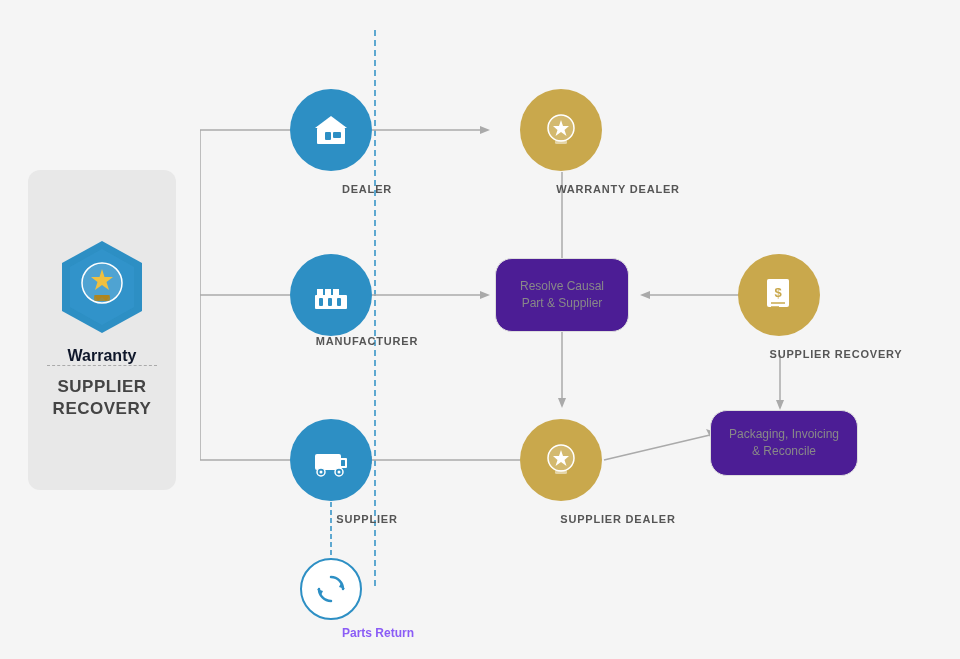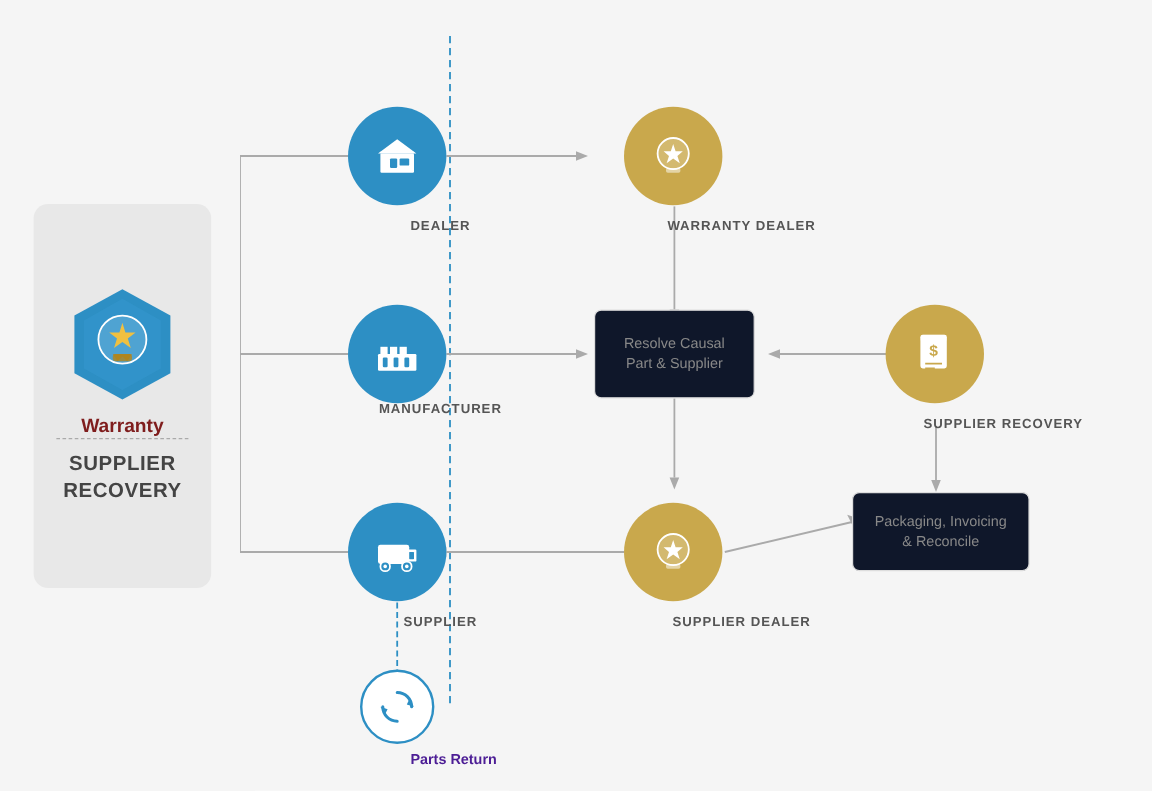--- a/index.html
+++ b/index.html
@@ -44,21 +44,21 @@
       height: 96px;
       margin-bottom: 12px;
     }
 
     .hex-svg {
       width: 88px;
       height: 96px;
     }
 
     .warranty-label {
-      color: #7f1d1d;
+      color: #0f172a;
       font-size: 16px;
       font-weight: 600;
     }
 
     .divider-dashed {
       width: 110px;
       border-top: 1.5px dashed #aaaaaa;
       margin-bottom: 10px;
     }
 
@@ -116,23 +116,23 @@
       font-weight: 700;
       color: #555;
       letter-spacing: 0.8px;
       white-space: nowrap;
       margin-left: 36px;
     }
 
     
     .process-box {
       position: absolute;
-      background: #0f172a;
+      background: #4c1d95;
       border: 1.5px solid #ddd;
-      border-radius: 6px;
+      border-radius: 17px;
       display: flex;
       align-items: center;
       justify-content: center;
       text-align: center;
       font-size: 12px;
       color: #888;
       padding: 8px 14px;
       line-height: 1.4;
     }
 
@@ -327,18 +327,18 @@
     <div class="circle-parts-return" style="left: 100px; top: 558px;">
       <svg width="34" height="34" viewBox="0 0 34 34">
 
         <path d="M17,5 A12,12 0 0,1 29,17" stroke="#2d8fc4" stroke-width="2.5" fill="none" stroke-linecap="round"></path>
         <path d="M17,29 A12,12 0 0,1 5,17" stroke="#2d8fc4" stroke-width="2.5" fill="none" stroke-linecap="round"></path>
 
         <polygon points="27,11 31,17 25,15" fill="#2d8fc4"></polygon>
         <polygon points="7,23 3,17 9,19" fill="#2d8fc4"></polygon>
       </svg>
     </div>
-    <div class="node-label" style="left: 84px; top: 626px; width: 116px; color: #4c1d95; font-weight: 600; font-size: 12px; letter-spacing: 0;">Parts Return</div>
+    <div class="node-label" style="left: 84px; top: 626px; width: 116px; color: #8b5cf6; font-weight: 600; font-size: 12px; letter-spacing: 0;">Parts Return</div>
 
   </div>
 
 
 </div>
 
 </body></html>

